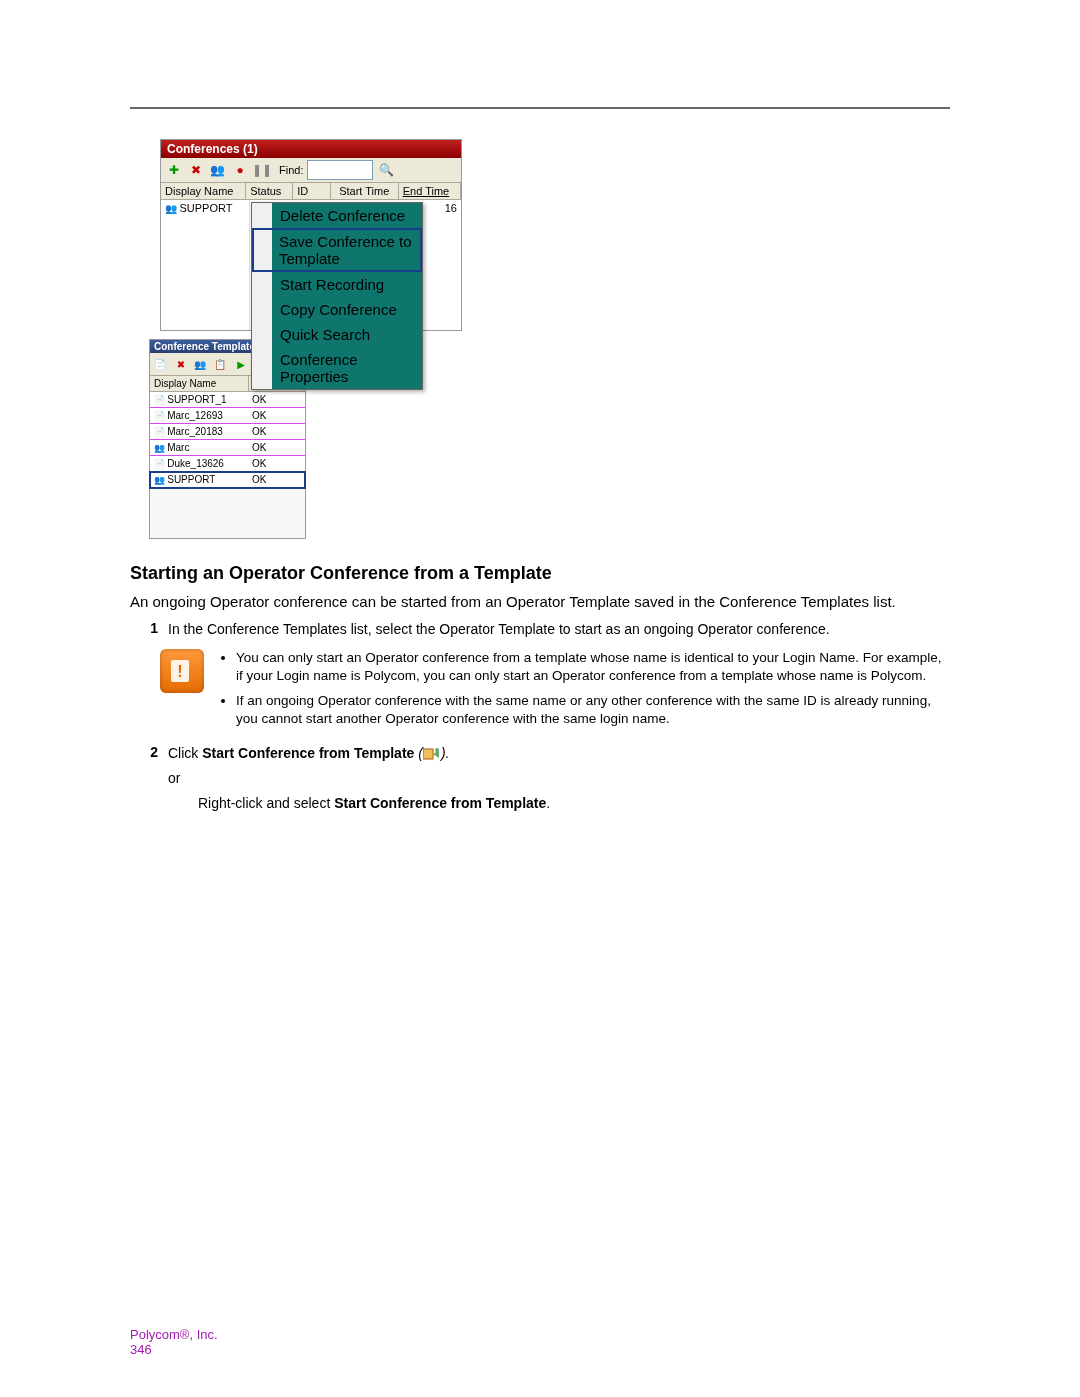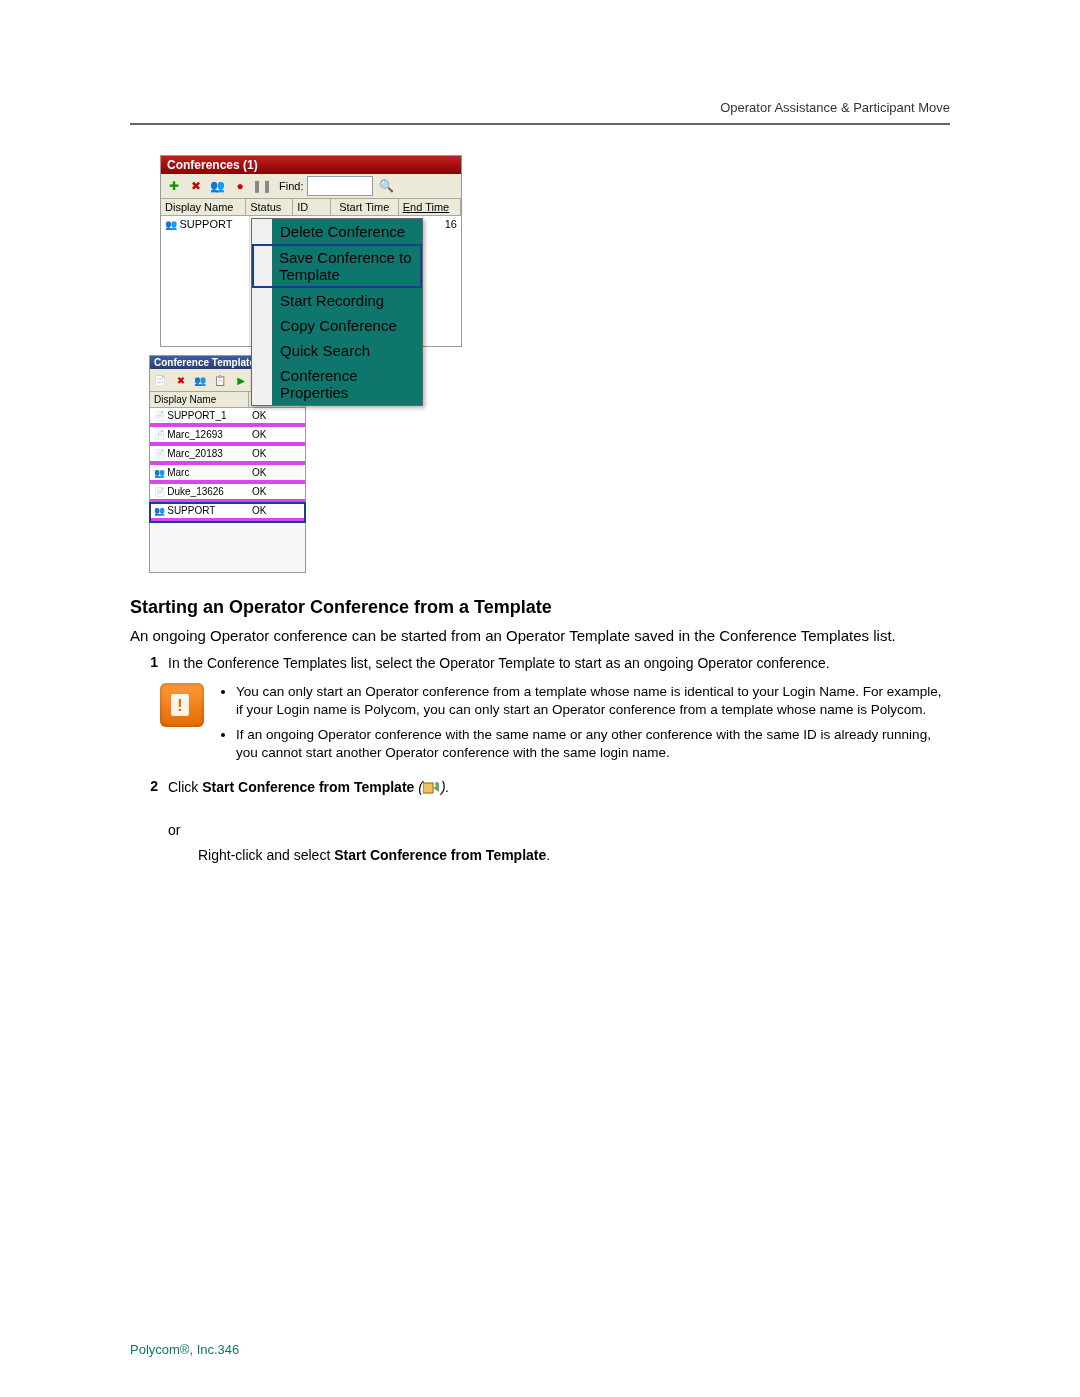--- a/index.html
+++ b/index.html
@@ -164,21 +164,21 @@
     font-size: 10px;
     border-bottom: 1px solid #aca899;
   }
   .tpl-headers > div { padding: 2px 4px; border-right: 1px solid #aca899; }
   .tpl-col-disp { width: 90px; }
   .tpl-col-status { width: 45px; }
   .tpl-body { background: #fff; }
   .tpl-row {
     display: flex;
     font-size: 10px;
-    border-bottom: 4px solid #d946ef;
+    border-bottom: 1px solid #d946ef;
   }
   .tpl-row > div { padding: 2px 4px; }
   .tpl-row.highlighted {
     outline: 2px solid #1a3e8c;
     outline-offset: -1px;
   }
   .tpl-row .tpl-icon { color: #c90; font-size: 9px; margin-right: 2px; }
   .tpl-row .tpl-icon.op { color: #c00; }
   .tpl-spacer { height: 50px; background: #f8f8f8; }
 
@@ -254,31 +254,31 @@
     vertical-align: middle;
   }
 
   
   .footer {
     position: absolute;
     bottom: 40px;
     left: 130px;
     right: 130px;
     display: flex;
-    justify-content: flex-start;
+    justify-content: flex-end;
     font-size: 13px;
-    color: #0f766e;
+    color: #a21caf;
+    flex-direction: column;
   }
 </style>
 </head>
 <body>
 
 <div class="page">
 
-  <div class="header-right">Operator Assistance &amp; Participant Move</div>
   <hr class="header-hr">
 
   <div class="conf-panel">
     <div class="conf-titlebar">Conferences (1)</div>
     <div class="conf-toolbar">
       <span class="tb-icon" style="color:#090;">✚</span>
       <span class="tb-icon" style="color:#c00;">✖</span>
       <span class="tb-icon" style="color:#06c;">👥</span>
       <span class="tb-icon" style="color:#c00;">●</span>
       <span class="tb-icon" style="color:#888;">❚❚</span>
@@ -384,21 +384,21 @@
     <div class="instruction-item">
       <div class="num">2</div>
       <div class="instr-body">
         <div>
           <span>Click </span><b>Start Conference from Template</b><i> (</i><span class="inline-icon"><svg width="18" height="14" viewBox="0 0 18 14">
                 <rect x="0" y="2" width="10" height="10" fill="#f0c060" stroke="#a06000"></rect>
                 <polygon points="10,7 16,3 16,11" fill="#6a6"></polygon>
                 <circle cx="14" cy="3" r="2" fill="#6a6"></circle>
               </svg></span><i>).</i>
         </div>
-        <div style="margin-top:24px;">or</div>
+        <div style="margin-top:6px;">or</div>
         <div style="margin-top:6px;margin-left:30px;">
           <span>Right-click and select </span><b>Start Conference from Template</b><span>.</span>
         </div>
       </div>
     </div>
   </div>
 
   <div class="footer">
     <span>Polycom®, Inc.</span>
     <span>346</span>

